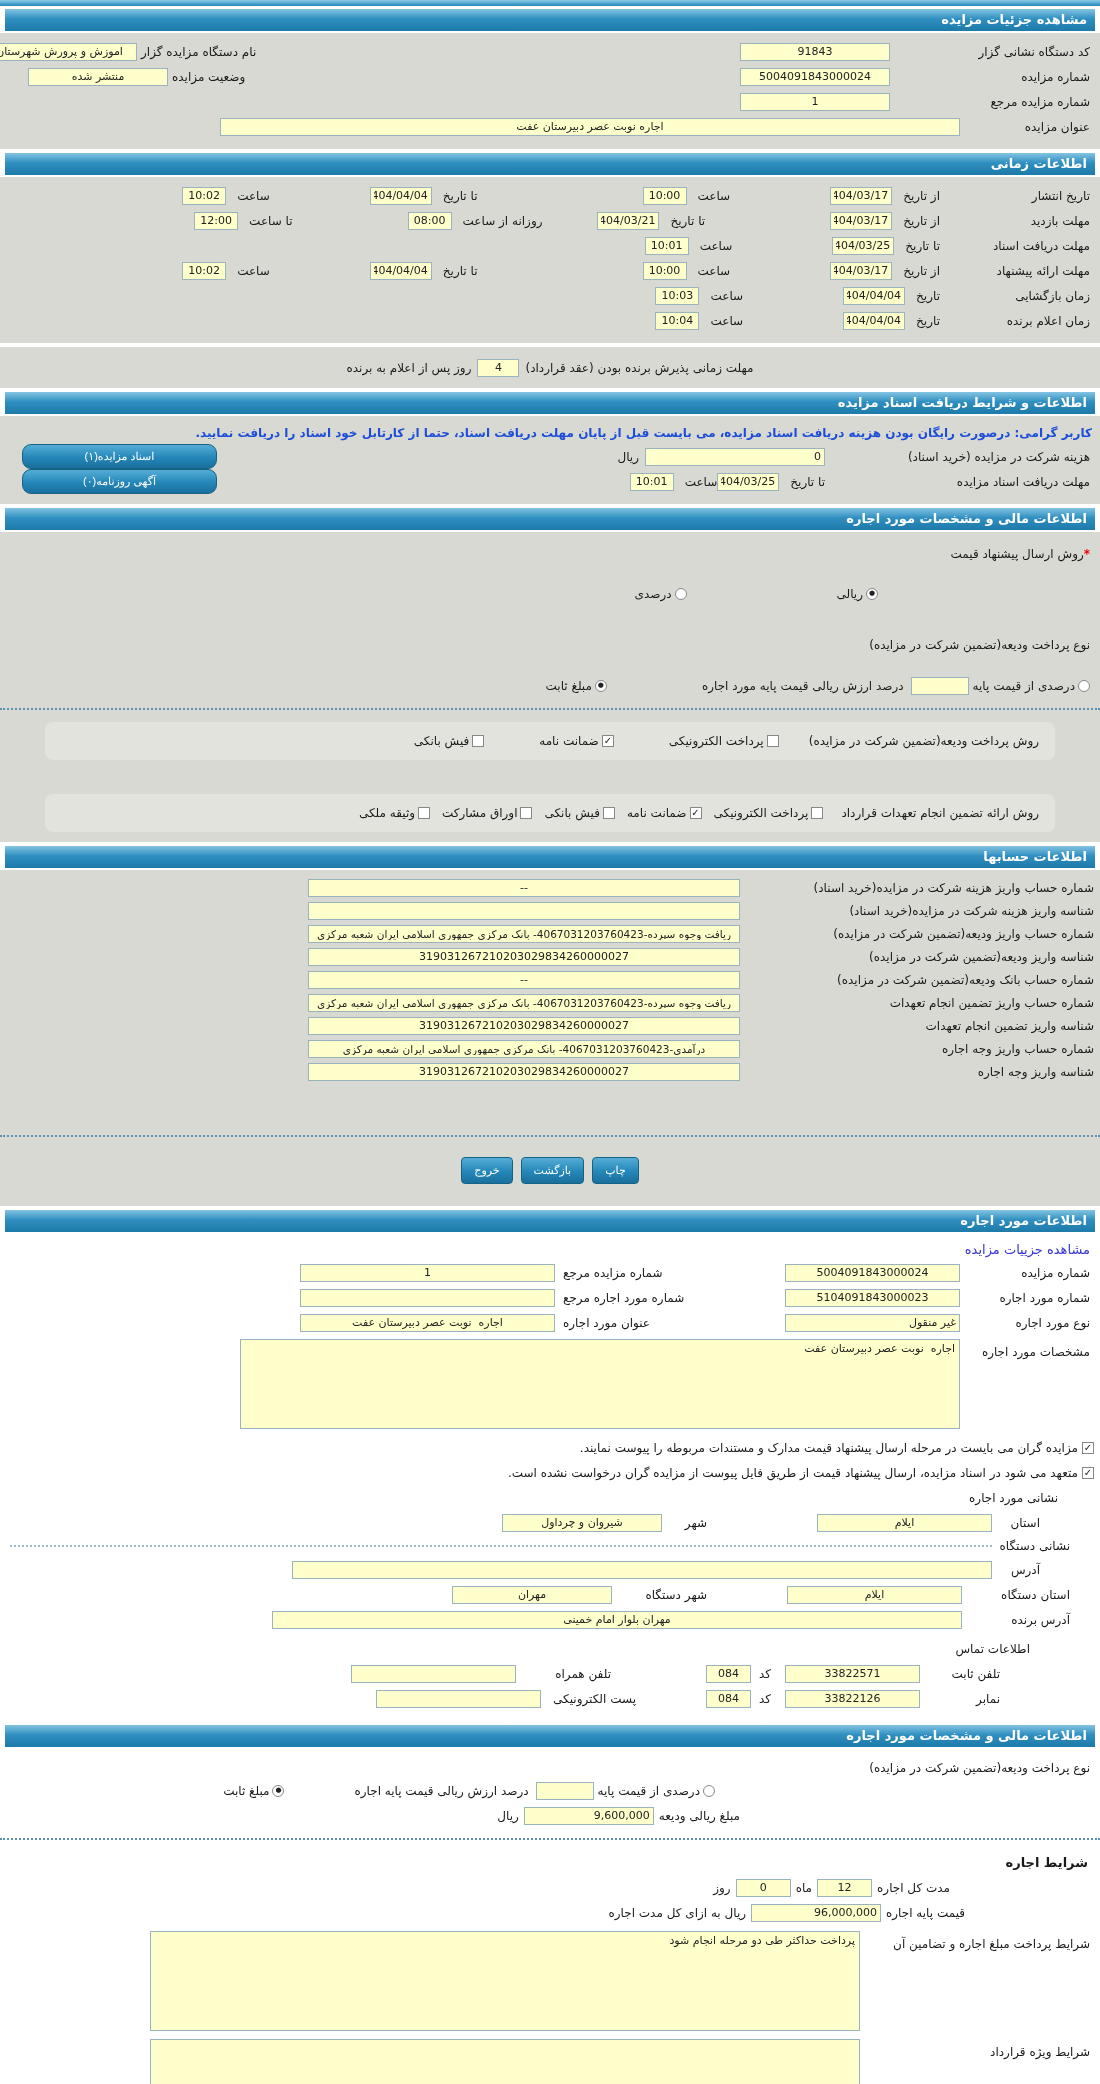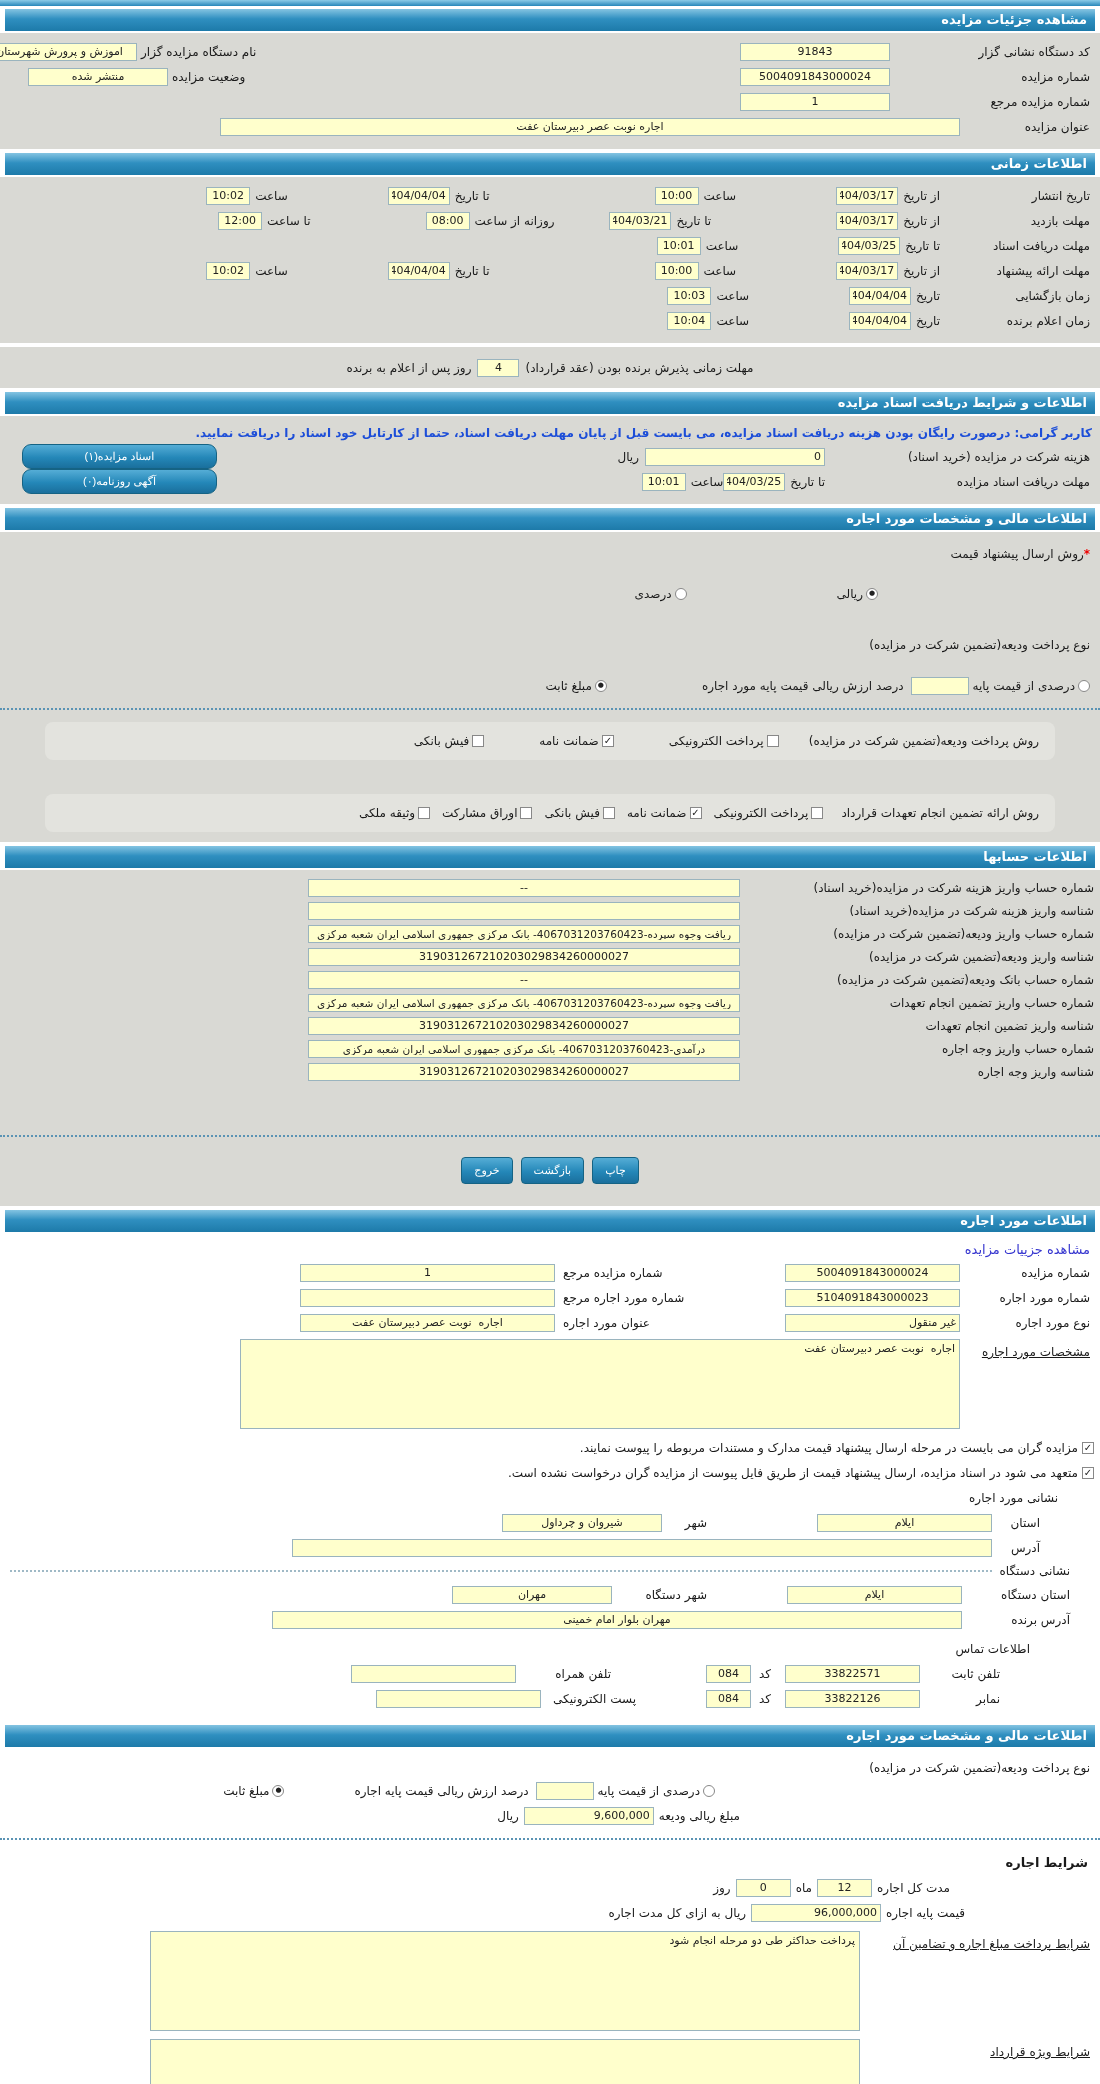--- a/index.html
+++ b/index.html
@@ -21,21 +21,21 @@
   .lbl { white-space:nowrap; }
   .inp {
     background:#ffffcc; border:1px solid #9ab4be; height:18px;
     font-family:inherit; font-size:11px; color:#222; padding:0 3px; flex:none;
   }
   .inp.center { text-align:center; }
   .inp.rt { direction:ltr; text-align:right; }
   .inp.date { width:62px; text-align:center; }
   .inp.time { width:44px; text-align:center; }
   .tlbl { width:150px; flex:none; }
-  .tsub { margin-left:5px; white-space:nowrap; }
+  .tsub { margin-left:11px; white-space:nowrap; }
   .dotted { border-top:2px dotted #5a93b4; margin:10px 0; }
   .dotline { flex:1; border-top:2px dotted #9fb9c6; margin-right:8px; }
   .warn { color:#1d4ed8; font-weight:bold; font-size:12px; padding:4px 8px; }
   .btn {
     background:linear-gradient(180deg,#55add6 0%,#2487b8 55%,#1a6f9c 100%);
     color:#fff; border:1px solid #156384; border-radius:4px;
     padding:6px 12px; font-size:11px; cursor:pointer; white-space:nowrap;
   }
   .btn-wide {
     background:linear-gradient(180deg,#55add6 0%,#2487b8 55%,#1a6f9c 100%);
@@ -59,21 +59,21 @@
     background:#e3e3de; border-radius:8px; margin:12px 45px 0 45px;
     padding:12px 16px; display:flex; align-items:center;
   }
   .link { color:#3535cf; font-size:13px; cursor:pointer; }
   .star { color:#ee0000; font-weight:bold; }
   .acc-row { display:flex; align-items:center; height:23px; padding:0 6px; }
   .acc-lbl { width:348px; flex:none; font-size:12px; white-space:nowrap; overflow:hidden; }
   .acc-inp { width:432px; margin-right:6px; text-align:center; overflow:hidden; white-space:nowrap; }
   textarea.inp { height:90px; width:720px; resize:none; padding:2px 4px; }
   .toplbl { align-items:flex-start; }
-  .toplbl .lbl { padding-top:6px;text-decoration:underline; }
+  .toplbl .lbl { padding-top:6px; }
   .secsub { font-weight:bold; font-size:13px; }
 </style>
 </head>
 <body>
 
 <div class="topstrip"></div>
 
 <div class="sec-header">مشاهده جزئیات مزایده</div>
 <div class="panel">
   <div class="row">
@@ -315,27 +315,27 @@
   </div>
   <div class="row" style="padding-right:42px">
     <span class="lbl">نشانی مورد اجاره</span>
   </div>
   <div class="row" style="padding-right:60px">
     <span class="lbl" style="width:48px">استان</span>
     <input class="inp center" style="width: 175px;" value="ایلام">
     <span class="lbl" style="width:45px;margin-right:110px">شهر</span>
     <input class="inp center" style="width: 160px;" value="شیروان و چرداول">
   </div>
+  <div class="row" style="padding-right:30px;min-height:22px">
+    <span class="lbl">نشانی دستگاه</span>
+    <div class="dotline"></div>
+  </div>
   <div class="row" style="padding-right:60px">
     <span class="lbl" style="width:48px">آدرس</span>
     <input class="inp" style="width: 700px;">
-  </div>
-  <div class="row" style="padding-right:30px;min-height:22px">
-    <span class="lbl">نشانی دستگاه</span>
-    <div class="dotline"></div>
   </div>
   <div class="row" style="padding-right:30px">
     <span class="lbl" style="width:108px">استان دستگاه</span>
     <input class="inp center" style="width: 175px;" value="ایلام">
     <span class="lbl" style="width:95px;margin-right:80px">شهر دستگاه</span>
     <input class="inp center" style="width: 160px;" value="مهران">
   </div>
   <div class="row" style="padding-right:30px">
     <span class="lbl" style="width:108px">آدرس برنده</span>
     <input class="inp center" style="width: 690px;" value="مهران بلوار امام خمینی">

